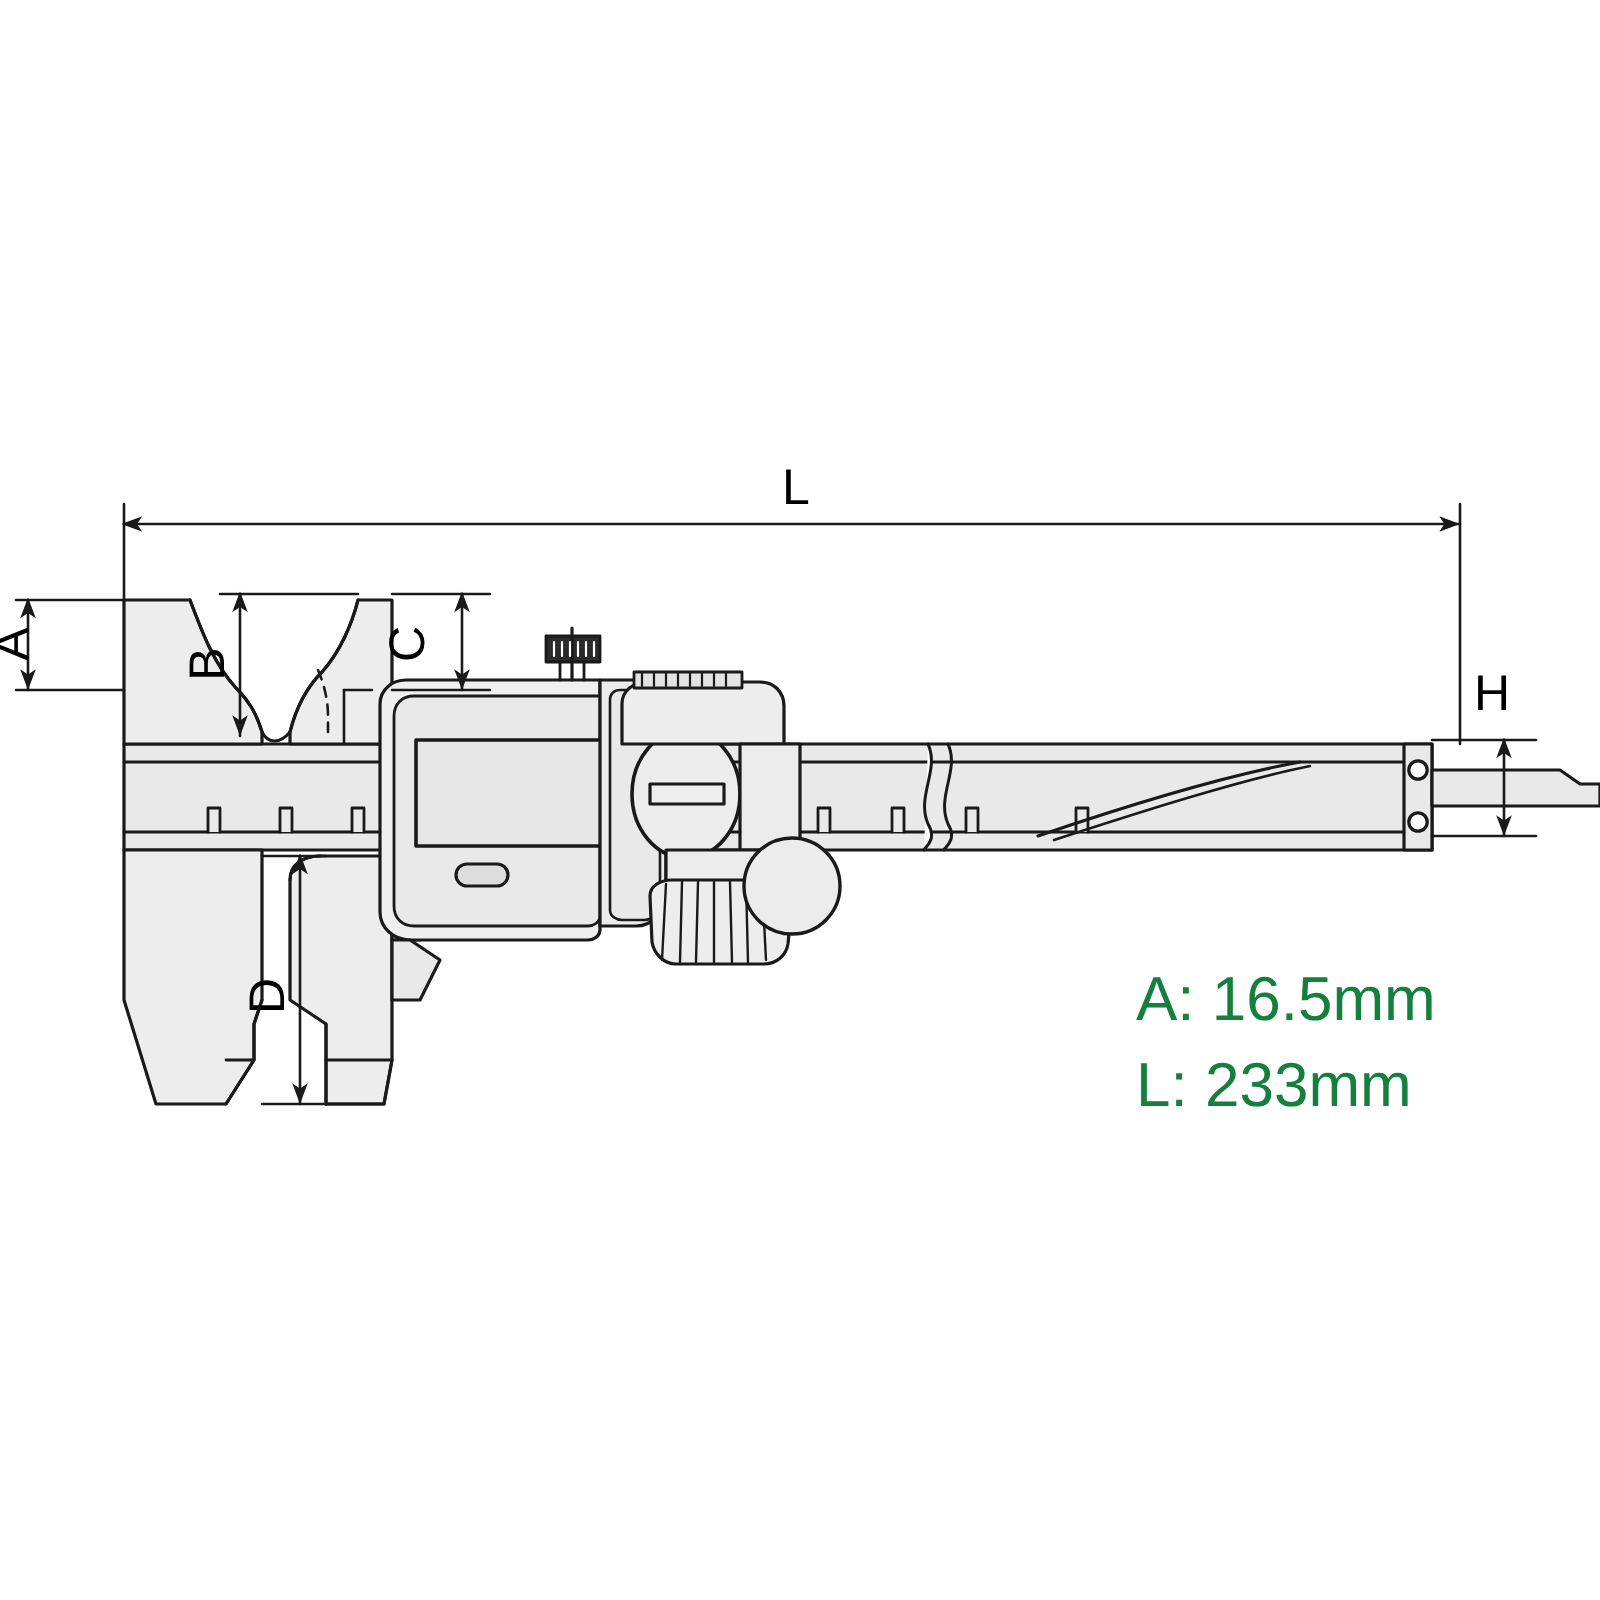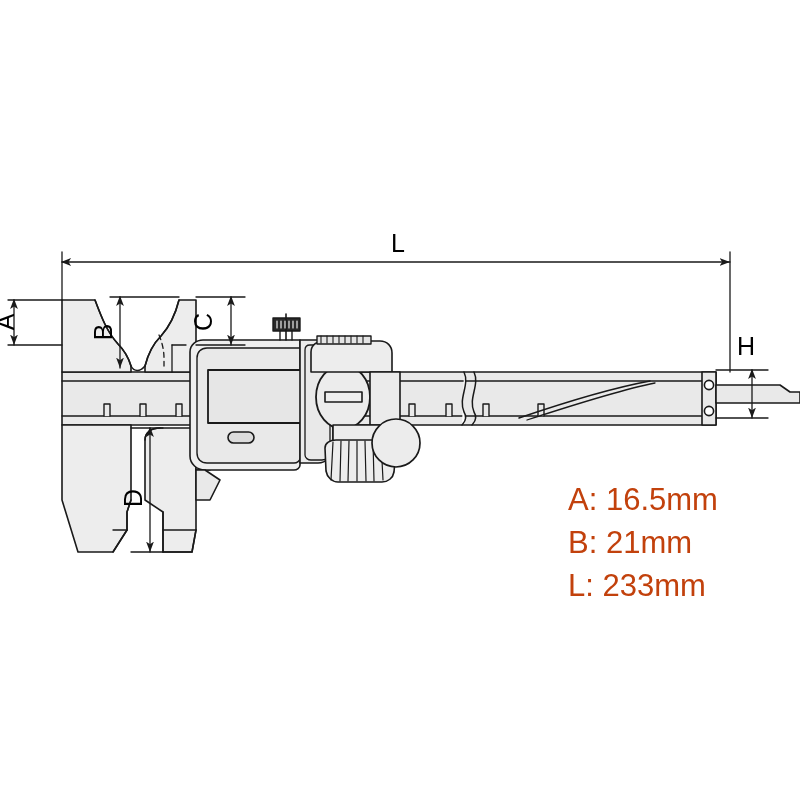--- a/index.html
+++ b/index.html
@@ -1,20 +1,20 @@
 <!DOCTYPE html>
 <html><head>
 <meta charset="utf-8">
 <style>
   html,body{margin:0;padding:0;background:#ffffff;}
   body{width:800px;height:800px;overflow:hidden;font-family:"Liberation Sans",sans-serif;}
   #root{position:relative;width:800px;height:800px;background:#fff;}
   svg#drawing{position:absolute;left:0;top:0;width:800px;height:800px;display:block;}
   .dim-list{position:absolute;left:568px;top:478px;width:230px;}
-  .dim-row{font-size:31px;line-height:43px;color:#c2410c;font-family:"Liberation Sans",sans-serif;letter-spacing:0px;white-space:nowrap;}
+  .dim-row{font-size:31px;line-height:43px;color:#15803d;font-family:"Liberation Sans",sans-serif;letter-spacing:0px;white-space:nowrap;}
 </style>
 </head>
 <body>
 
 <div id="root">
 
   <svg id="drawing" viewBox="0 0 800 800">
     <defs>
       <marker id="arrHead" markerWidth="9" markerHeight="9" refX="8" refY="3" orient="auto" markerUnits="strokeWidth">
         <path d="M0,0 L8,3 L0,6 L2,3 z" fill="#1a1a1a"></path>
@@ -219,17 +219,16 @@
       <text x="14" y="322" text-anchor="middle" transform="rotate(-90 14 322)">A</text>
       <text x="112" y="332" text-anchor="middle" transform="rotate(-90 112 332)">B</text>
       <text x="212" y="322" text-anchor="middle" transform="rotate(-90 212 322)">C</text>
       <text x="142" y="498" text-anchor="middle" transform="rotate(-90 142 498)">D</text>
       <text x="746" y="355" text-anchor="middle">H</text>
     </g>
   </svg>
 
   <div class="dim-list">
     <div class="dim-row">A: 16.5mm</div>
-    <div class="dim-row">B: 21mm</div>
     <div class="dim-row">L: 233mm</div>
   </div>
 
 </div>
 
 </body></html>

